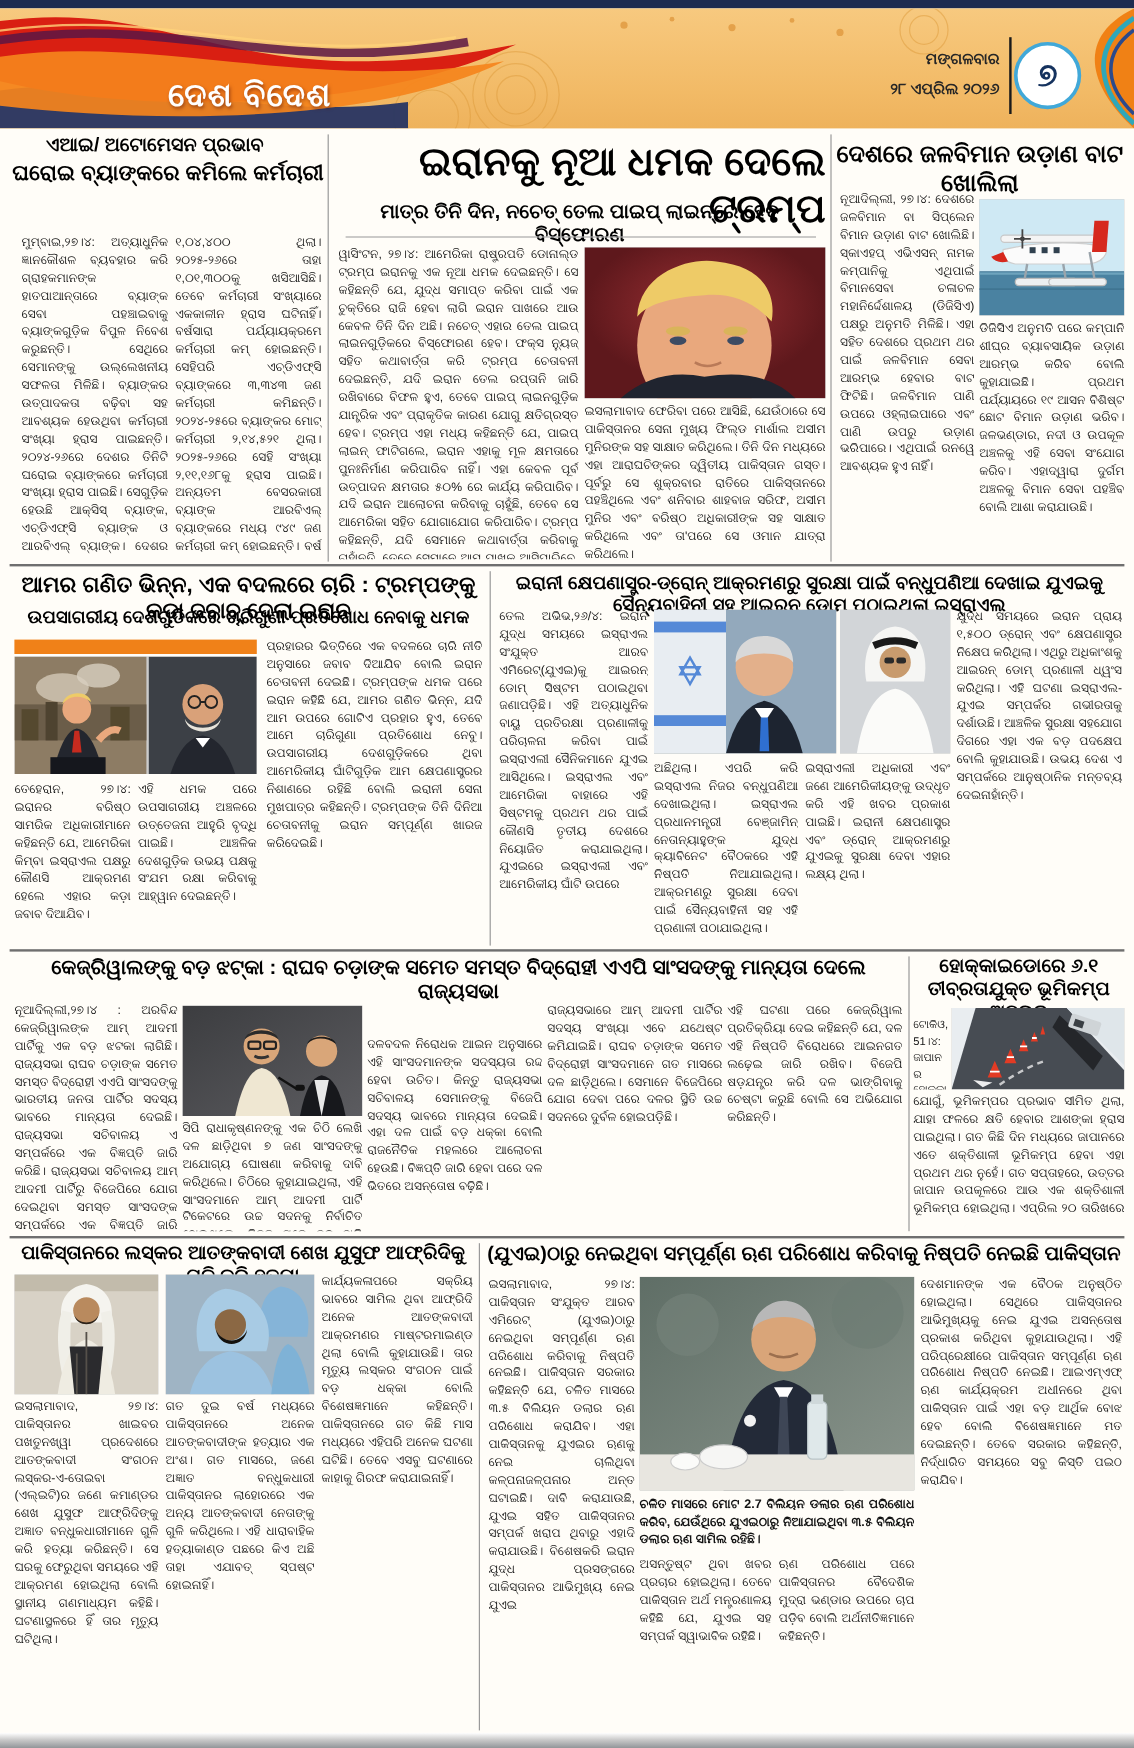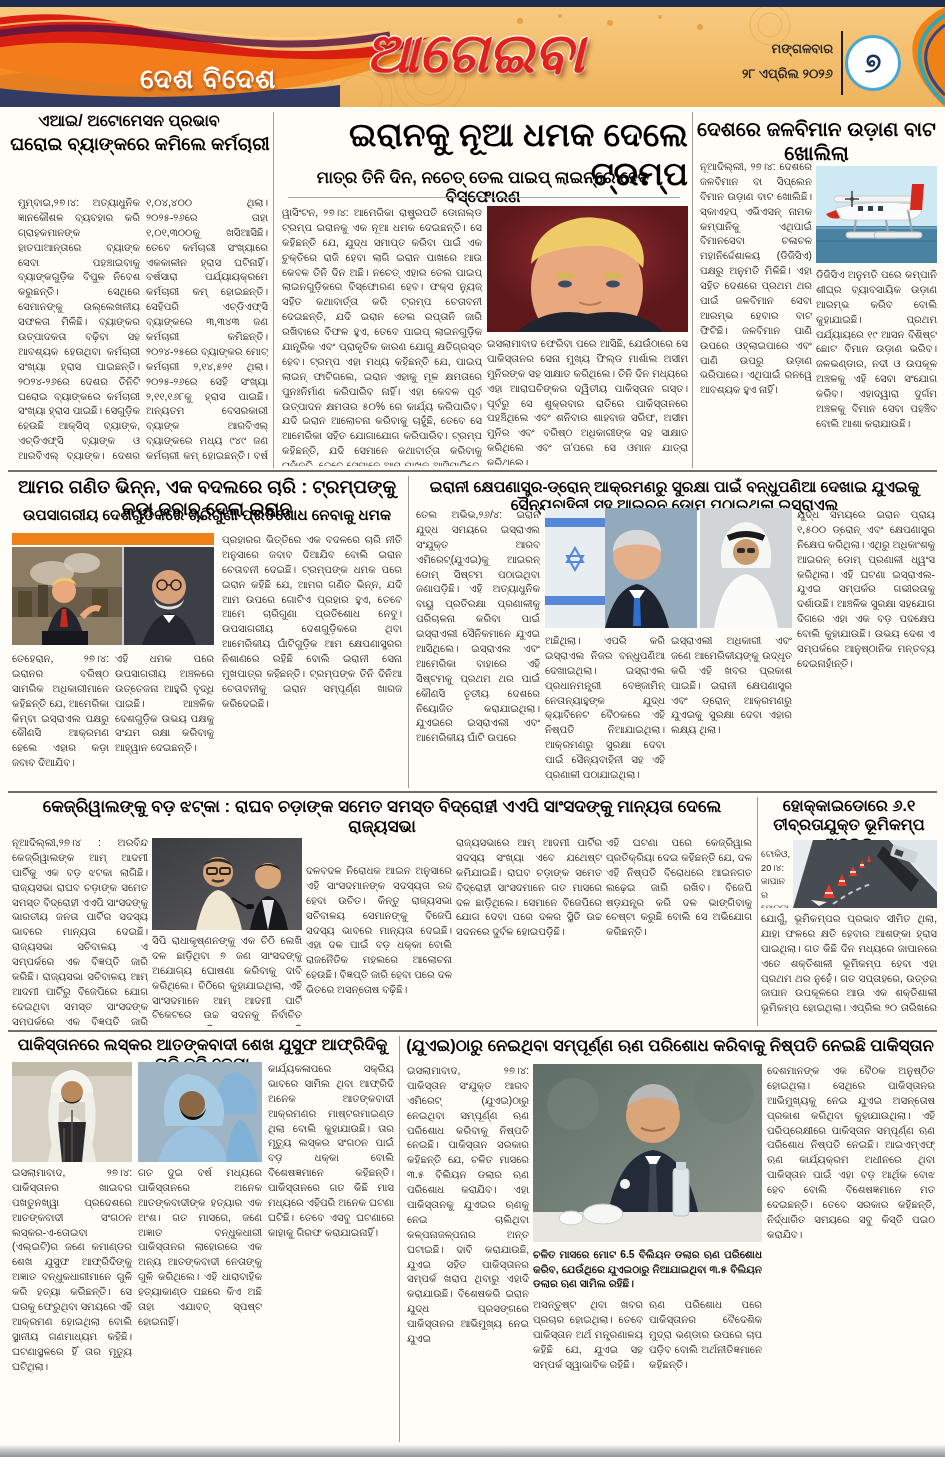--- a/index.html
+++ b/index.html
@@ -61,21 +61,20 @@
       <path d="M945,18 C915,40 924,68 945,88" stroke="#2b4a8c" stroke-width="3" fill="none"></path>
       <g fill="#d98a2b" opacity="0.6">
         <circle cx="520" cy="14" r="3"></circle>
           <circle cx="560" cy="9" r="2"></circle>
           <circle cx="610" cy="16" r="3"></circle>
         <circle cx="660" cy="10" r="2"></circle>
           <circle cx="700" cy="20" r="3"></circle>
       </g>
     </svg>
     <div class="abs mh-section">ଦେଶ ବିଦେଶ</div>
-    <div class="abs mh-title">ଆଗେଇବା</div>
     <div class="abs mh-weekday">ମଙ୍ଗଳବାର</div>
     <div class="abs mh-date">୨୮ ଏପ୍ରିଲ ୨୦୨୬</div>
     <div class="abs mh-vline"></div>
     <div class="abs mh-circle">
       <span>୭</span>
     </div>
   </div>
 
   <div class="abs kick" style="left:6px;top:112px;width:246px;font-size:16px;">ଏଆଇ/ ଅଟୋମେସନ ପ୍ରଭାବ</div>
   <div class="abs hl" style="left:8px;top:134px;width:264px;font-size:18px;">ଘରୋଇ ବ୍ୟାଙ୍କରେ କମିଲେ କର୍ମଚାରୀ</div>
@@ -246,21 +245,21 @@
     </svg>
   </div>
   <div class="abs bd" style="left:152px;top:934px;width:150px;height:92px;">ସିପି ରାଧାକୃଷ୍ଣନଙ୍କୁ ଏକ ଚିଠି ଲେଖି ଦଳ ଛାଡ଼ିଥିବା ୭ ଜଣ ସାଂସଦଙ୍କୁ ଅଯୋଗ୍ୟ ଘୋଷଣା କରିବାକୁ ଦାବି କରିଥିଲେ। ଚିଠିରେ କୁହାଯାଇଥିଲା, ଏହି ସାଂସଦମାନେ ଆମ୍ ଆଦମୀ ପାର୍ଟି ଟିକେଟରେ ଉଚ୍ଚ ସଦନକୁ ନିର୍ବାଚିତ ହୋଇଥିଲେ, କିନ୍ତୁ ପରେ ଦଳ ଛାଡ଼ି ଭାରତୀୟ ଜନତା ପାର୍ଟିରେ ଯୋଗଦେବାକୁ ନିଷ୍ପତି ନେଇଥିଲେ। ସଂଜୟ ସିଂହ କହିଥିଲେ ଯେ,</div>
   <div class="abs bd" style="left:306px;top:864px;width:146px;height:190px;">ଦଳବଦଳ ନିରୋଧକ ଆଇନ ଅନୁସାରେ ଏହି ସାଂସଦମାନଙ୍କ ସଦସ୍ୟତା ରଦ୍ଦ ହେବା ଉଚିତ। କିନ୍ତୁ ରାଜ୍ୟସଭା ସଚିବାଳୟ ସେମାନଙ୍କୁ ବିଜେପି ସଦସ୍ୟ ଭାବରେ ମାନ୍ୟତା ଦେଇଛି। ଏହା ଦଳ ପାଇଁ ବଡ଼ ଧକ୍କା ବୋଲି ରାଜନୈତିକ ମହଲରେ ଆଲୋଚନା ହେଉଛି। ବିଜ୍ଞପ୍ତି ଜାରି ହେବା ପରେ ଦଳ ଭିତରେ ଅସନ୍ତୋଷ ବଢ଼ିଛି।</div>
   <div class="abs bd" style="left:456px;top:836px;width:146px;height:190px;">ରାଜ୍ୟସଭାରେ ଆମ୍ ଆଦମୀ ପାର୍ଟିର ସଦସ୍ୟ ସଂଖ୍ୟା ଏବେ ଯଥେଷ୍ଟ କମିଯାଇଛି। ରାଘବ ଚଡ଼ାଙ୍କ ସମେତ ବିଦ୍ରୋହୀ ସାଂସଦମାନେ ଗତ ମାସରେ ଦଳ ଛାଡ଼ିଥିଲେ। ସେମାନେ ବିଜେପିରେ ଯୋଗ ଦେବା ପରେ ଦଳର ସ୍ଥିତି ଉଚ୍ଚ ସଦନରେ ଦୁର୍ବଳ ହୋଇପଡ଼ିଛି।</div>
   <div class="abs bd" style="left:606px;top:836px;width:146px;height:190px;">ଏହି ଘଟଣା ପରେ କେଜ୍ରିୱାଲ ପ୍ରତିକ୍ରିୟା ଦେଇ କହିଛନ୍ତି ଯେ, ଦଳ ଏହି ନିଷ୍ପତି ବିରୋଧରେ ଆଇନଗତ ଲଢ଼େଇ ଜାରି ରଖିବ। ବିଜେପି ଷଡ଼ଯନ୍ତ୍ର କରି ଦଳ ଭାଙ୍ଗିବାକୁ ଚେଷ୍ଟା କରୁଛି ବୋଲି ସେ ଅଭିଯୋଗ କରିଛନ୍ତି।</div>
   <div class="vr" style="left:757px;top:797px;height:229px;"></div>
 
   <div class="abs hl" style="left:761px;top:797px;width:176px;font-size:16px;">ହୋକ୍କାଇଡୋରେ ୬.୧ ତୀବ୍ରତାଯୁକ୍ତ ଭୂମିକମ୍ପ ଅନୁଭୂତ</div>
   <div class="abs bd" style="left:761px;top:848px;width:30px;height:60px;font-size:9.3px;">
-    <b>ଟୋକିଓ, 20।୪:</b>
+    <b>ଟୋକିଓ, 51।୪:</b>
     <span>ଜାପାନର ହୋକ୍କାଇଡୋରେ ରବିବାର ଭୂମିକମ୍ପ ଅନୁଭୂତ ହୋଇଥିଲା।</span>
   </div>
   <div class="photo" style="left:793px;top:840px;width:144px;height:68px;">
     <svg width="144" height="68" viewBox="0 0 144 68">
       <rect width="144" height="68" fill="#e9edf0"></rect>
       <polygon points="0,68 20,0 96,0 144,52 144,68" fill="#474c53"></polygon>
       <polygon points="96,0 144,0 144,48" fill="#dfe6ea"></polygon>
       <polygon points="90,6 126,40 118,52 84,16" fill="#24262a"></polygon>
       <rect x="98" y="8" width="26" height="12" rx="2" transform="rotate(18 111 14)" fill="#cfd4d7"></rect>
       <rect x="102" y="10" width="8" height="6" transform="rotate(18 106 13)" fill="#3a3f44"></rect>
@@ -342,19 +341,19 @@
       <path d="M112,92 L128,92 L120,106 Z" fill="#fff"></path>
       <path d="M117,100 L123,100 L125,150 L115,150 Z" fill="#3e4656"></path>
       <circle cx="92" cy="120" r="5" fill="#f2f2f2"></circle>
       <rect x="0" y="148" width="229" height="30" fill="#e8e6e0"></rect>
       <rect x="140" y="104" width="16" height="48" rx="4" fill="#dfe8ea" stroke="#b9c4c7"></rect>
       <rect x="143" y="98" width="10" height="8" fill="#cfd8da"></rect>
       <ellipse cx="70" cy="150" rx="20" ry="10" fill="#f6f6f4" stroke="#ccc"></ellipse>
       <ellipse cx="38" cy="154" rx="12" ry="7" fill="#fbfbf9" stroke="#ccc"></ellipse>
     </svg>
   </div>
-  <div class="cap" style="left:533px;top:1248px;width:229px;height:44px;position:absolute;">ଚଳିତ ମାସରେ ମୋଟ 6.5 ବିଲିୟନ ଡଲାର ଋଣ ପରିଶୋଧ କରିବ, ଯେଉଁଥିରେ ଯୁଏଇଠାରୁ ନିଆଯାଇଥିବା ୩.୫ ବିଲିୟନ ଡଲାର ଋଣ ସାମିଲ ରହିଛି।</div>
+  <div class="cap" style="left:533px;top:1248px;width:229px;height:44px;position:absolute;">ଚଳିତ ମାସରେ ମୋଟ 2.7 ବିଲିୟନ ଡଲାର ଋଣ ପରିଶୋଧ କରିବ, ଯେଉଁଥିରେ ଯୁଏଇଠାରୁ ନିଆଯାଇଥିବା ୩.୫ ବିଲିୟନ ଡଲାର ଋଣ ସାମିଲ ରହିଛି।</div>
   <div class="abs bd" style="left:533px;top:1298px;width:110px;height:144px;">ଅସନ୍ତୁଷ୍ଟ ଥିବା ଖବର ପ୍ରଚାର ହୋଇଥିଲା। ତେବେ ପାକିସ୍ତାନ ଅର୍ଥ ମନ୍ତ୍ରଣାଳୟ କହିଛି ଯେ, ଯୁଏଇ ସହ ସମ୍ପର୍କ ସ୍ୱାଭାବିକ ରହିଛି।</div>
   <div class="abs bd" style="left:649px;top:1298px;width:113px;height:144px;">ଋଣ ପରିଶୋଧ ପରେ ପାକିସ୍ତାନର ବୈଦେଶିକ ମୁଦ୍ରା ଭଣ୍ଡାର ଉପରେ ଚାପ ପଡ଼ିବ ବୋଲି ଅର୍ଥନୀତିଜ୍ଞମାନେ କହିଛନ୍ତି।</div>
   <div class="abs bd" style="left:767px;top:1064px;width:168px;height:378px;">ଦେଶମାନଙ୍କ ଏକ ବୈଠକ ଅନୁଷ୍ଠିତ ହୋଇଥିଲା। ସେଥିରେ ପାକିସ୍ତାନର ଆଭିମୁଖ୍ୟକୁ ନେଇ ଯୁଏଇ ଅସନ୍ତୋଷ ପ୍ରକାଶ କରିଥିବା କୁହାଯାଉଥିଲା। ଏହି ପରିପ୍ରେକ୍ଷୀରେ ପାକିସ୍ତାନ ସମ୍ପୂର୍ଣ୍ଣ ଋଣ ପରିଶୋଧ ନିଷ୍ପତି ନେଇଛି। ଆଇଏମ୍ଏଫ୍ ଋଣ କାର୍ଯ୍ୟକ୍ରମ ଅଧୀନରେ ଥିବା ପାକିସ୍ତାନ ପାଇଁ ଏହା ବଡ଼ ଆର୍ଥିକ ବୋଝ ହେବ ବୋଲି ବିଶେଷଜ୍ଞମାନେ ମତ ଦେଇଛନ୍ତି। ତେବେ ସରକାର କହିଛନ୍ତି, ନିର୍ଦ୍ଧାରିତ ସମୟରେ ସବୁ କିସ୍ତି ପଇଠ କରାଯିବ।</div>
 
   <div class="abs botstrip"></div>
 </div>
 
 </body></html>

